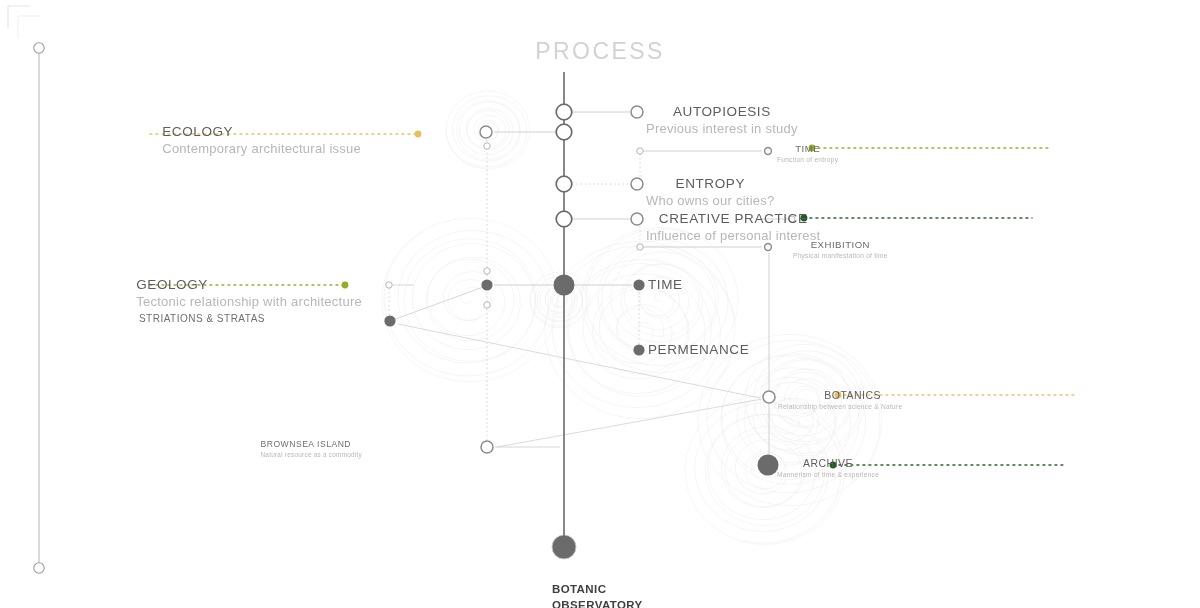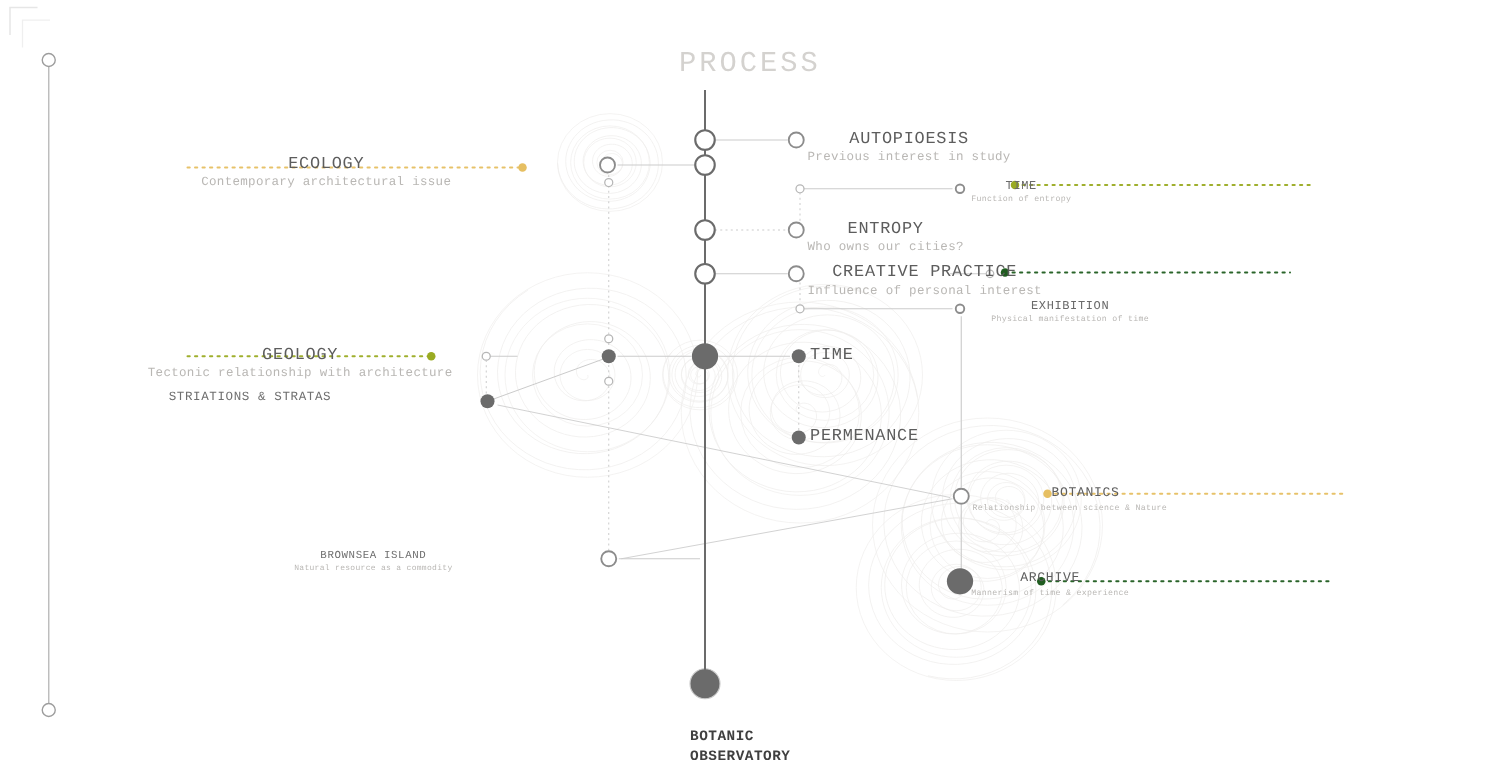--- a/index.html
+++ b/index.html
@@ -11,21 +11,20 @@
   body {
     font-family: "Liberation Sans", sans-serif;
     -webkit-font-smoothing: antialiased;
   }
   #stage {
     position: relative;
     width: 1084px;
     height: 608px;
     background: #ffffff;
     overflow: hidden;
-    font-family: Liberation Mono, monospace;
   }
   #canvas {
     position: absolute;
     left: 0;
     top: 0;
     width: 1200px;
     height: 608px;
   }
   
   .lbl {
@@ -37,27 +36,27 @@
     display: block;
     color: #5d5d5d;
     font-size: 13.5px;
     letter-spacing: 0.6px;
     font-weight: 400;
   }
   .lbl .sub {
     display: block;
     margin-top: 3px;
     color: #b9b7b4;
-    font-size: 10px;
+    font-size: 13px;
     letter-spacing: 0.25px;
     font-weight: 400;
   }
   .lbl.right .main, .lbl.right .sub { text-align: center; }
   .lbl.leftal { text-align: right; }
-  .lbl.leftal .main, .lbl.leftal .sub { text-align: center; }
+  .lbl.leftal .main, .lbl.leftal .sub { text-align: left; }
 
   .lbl.small .main { font-size: 8.4px; letter-spacing: 0.5px; color: #6f6d6b; }
   .lbl.small .sub  { font-size: 6.6px; }
 
   #title {
     position: absolute;
     left: 0;
     top: 38px;
     width: 1200px;
     text-align: center;

